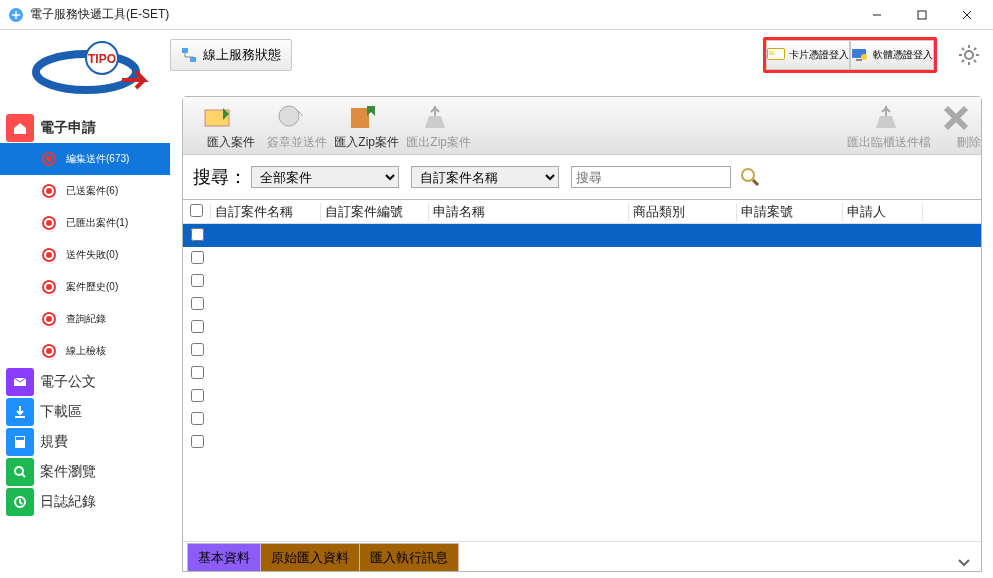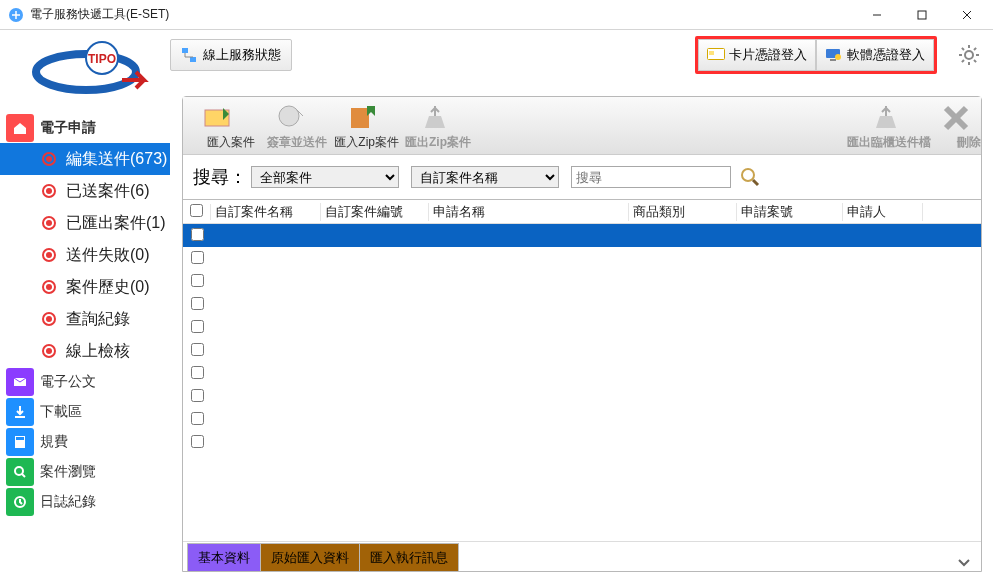--- a/index.html
+++ b/index.html
@@ -10,43 +10,43 @@
   .titlebar .icon { width: 16px; height: 16px; margin-right: 6px; }
   .titlebar .title { flex: 1; font-size: 12px; color: #222; }
   .tb-btn { width: 45px; height: 28px; display: flex; align-items: center; justify-content: center; cursor: default; }
 
   
   .headerrow { height: 50px; display: flex; align-items: center; padding-left: 170px; }
   .status-btn { display: inline-flex; align-items: center; border: 1px solid #c8c8c8; background: linear-gradient(#fcfcfc,#eaeaea); padding: 6px 10px; font-size: 13px; border-radius: 2px; cursor: pointer; }
   .status-btn .ico { width: 16px; height: 16px; margin-right: 6px; }
   .headerrow-spacer { flex: 1; }
   .login-box { display: flex; border: 3px solid #ff2e2e; border-radius: 2px; margin-right: 8px; }
-  .login-btn { display: inline-flex; align-items: center; border: 1px solid #cacaca; background: linear-gradient(#fefefe,#e8e8e8); padding: 6px 8px; font-size: 13px; cursor: pointer; }
+  .login-btn { display: inline-flex; align-items: center; border: 1px solid #cacaca; background: linear-gradient(#fefefe,#e8e8e8); padding: 6px 0; font-size: 10px; cursor: pointer; }
   .login-btn + .login-btn { border-left: 1px solid #cacaca; }
   .login-btn .ico { width: 18px; height: 16px; margin-right: 4px; }
   .gear { width: 24px; height: 24px; margin: 0 12px; cursor: pointer; }
 
   
   .sidebar { position: absolute; left: 0; top: 30px; width: 170px; }
   .logo { width: 128px; height: 72px; margin: 4px 0 4px 22px; }
   .nav { }
   .nav-root { display: flex; align-items: center; height: 30px; padding-left: 6px; cursor: pointer; font-size: 14px; color: #333; }
   .nav-root.bold { font-weight: bold; }
   .nav-root .sq { width: 28px; height: 28px; margin-right: 6px; border-radius: 3px; display:flex;align-items:center;justify-content:center;color:#fff; }
-  .nav-child { display: flex; align-items: center; height: 32px; padding-left: 42px; cursor: pointer; font-size: 16px; color: #222; }
+  .nav-child { display: flex; align-items: center; height: 32px; padding-left: 42px; cursor: pointer; font-size: 10px; color: #222; }
   .nav-child .radio { width: 14px; height: 14px; border: 2px solid #e83838; border-radius: 50%; margin-right: 10px; position: relative; }
   .nav-child .radio::after { content:""; position:absolute; width:6px;height:6px; border-radius:50%; background:#e83838; left:2px; top:2px; }
   .nav-child.selected { background: #1177dd; color:#fff; padding-left:42px; }
   .nav-child-label { white-space: nowrap; }
 
   
   .main { position: absolute; left: 182px; top: 96px; width: 800px; height: 476px; border: 1px solid #b8b8b8; border-radius: 4px 4px 0 0; background: #fff; }
   .toolbar { height: 58px; background: linear-gradient(#fafafa,#e1e1e1); display: flex; align-items: flex-end; border-bottom:1px solid #ccc; }
   .tool-btn { width: 72px; text-align: right; font-size: 12px; color: #333; cursor: pointer; padding-bottom:3px;}
-  .tool-btn.disabled { color: #9a9a9a; font-weight: bold; }
+  .tool-btn.disabled { color: #9a9a9a; }
   .tool-btn .ti { display:block; margin:0 auto 2px; }
   .toolbar-spacer { flex:1; }
 
   .searchrow { height: 44px; display: flex; align-items: center; padding: 0 10px; }
   .searchrow .lbl { margin-right: 4px; font-size:18px; }
   .searchrow select, .searchrow input[type=text] { height: 22px; font-size: 13px; border:1px solid #a8a8a8; padding:0 4px; }
   .searchrow .sel1{ width:148px; margin-right:12px;}
   .searchrow .sel2{ width:148px; margin-right:12px;}
   .searchrow .txt{ width:160px; margin-right:8px;}
   .mag { width: 22px; height: 22px; cursor: pointer; }

